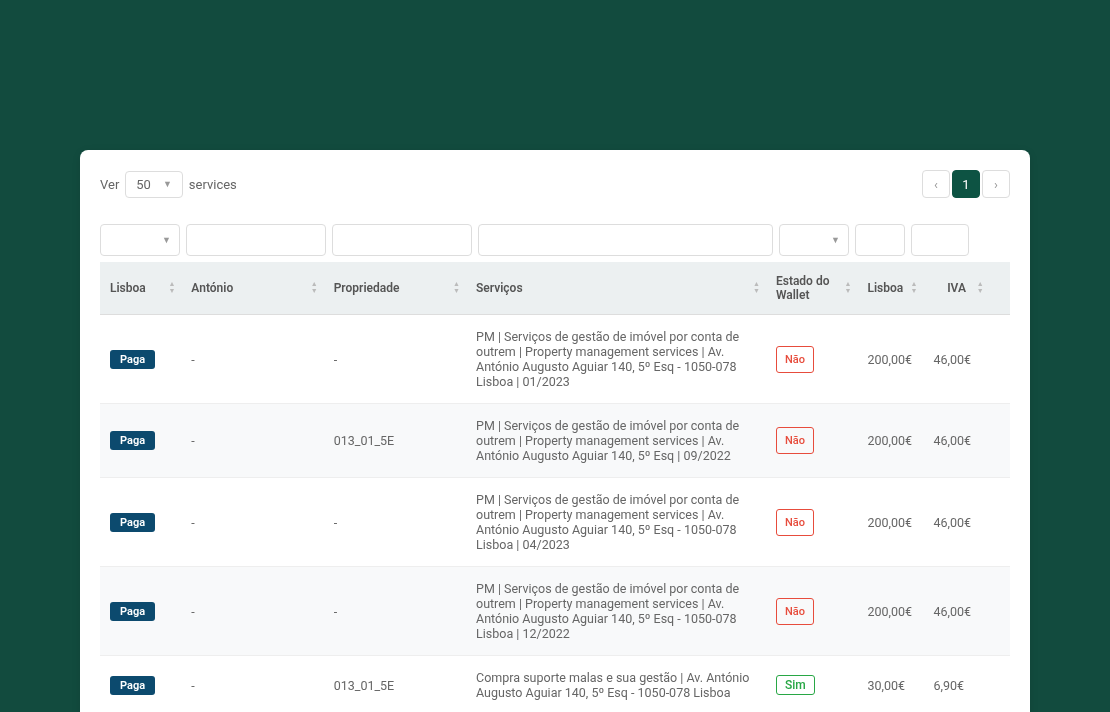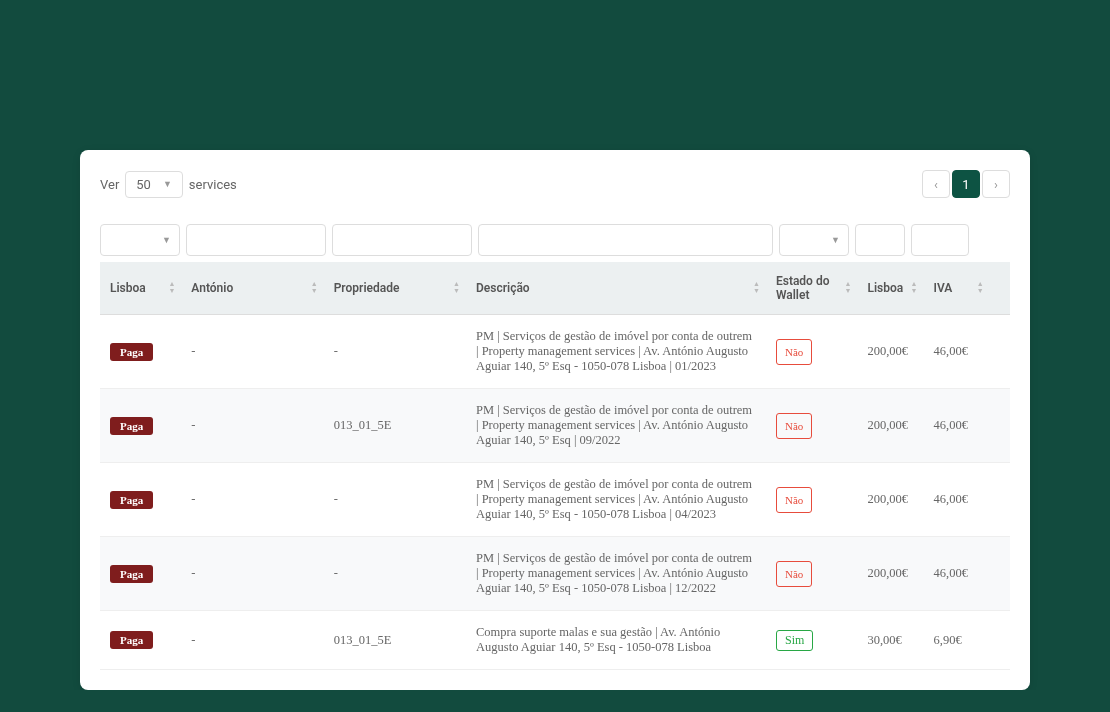--- a/index.html
+++ b/index.html
@@ -128,28 +128,27 @@
       font-size: 7px;
       color: #bbb;
       line-height: 7px;
     }
     tbody td {
       padding: 14px 10px;
       border-bottom: 1px solid #eee;
       font-size: 12.5px;
       color: #666;
       vertical-align: middle;
-      font-family: Liberation Serif, serif;
     }
     tbody tr:nth-child(even) {
       background: #f8f9fa;
     }
     .badge-status {
       display: inline-block;
-      background: #7f1d1d;
+      background: #0c4a6e;
       color: #fff;
       padding: 3px 10px;
       border-radius: 3px;
       font-size: 11px;
       font-weight: 600;
     }
     .badge-no {
       display: inline-block;
       border: 1px solid #e74c3c;
       color: #e74c3c;
@@ -166,21 +165,21 @@
       border-radius: 3px;
       font-size: 12px;
       font-weight: 500;
     }
     .col-estado { width: 80px; }
     .col-edificio { width: 140px; }
     .col-propriedade { width: 140px; }
     .col-descricao { width: 295px; }
     .col-deduzir { width: 90px; }
     .col-valor { width: 65px; }
-    .col-iva { width: 65px; }
+    .col-iva { width: 65px; text-align: center; }
     .col-extra { width: 12px; }
   </style>
 </head>
 <body>
 
 <div class="container">
   <div class="top-bar">
     <div class="page-size-control">
       <span>Ver</span>
       <div class="page-size-select">
@@ -235,21 +234,21 @@
               </span>
           </th>
           <th class="col-propriedade">
             <span>Propriedade</span>
             <span class="sort-icon">
                 <span>▲</span>
                 <span>▼</span>
               </span>
           </th>
           <th class="col-descricao">
-            <span>Descrição</span>
+            <span>Serviços</span>
             <span class="sort-icon">
                 <span>▲</span>
                 <span>▼</span>
               </span>
           </th>
           <th class="col-deduzir">
             <span>Estado do Wallet</span>
             <span class="sort-icon">
                 <span>▲</span>
                 <span>▼</span>

